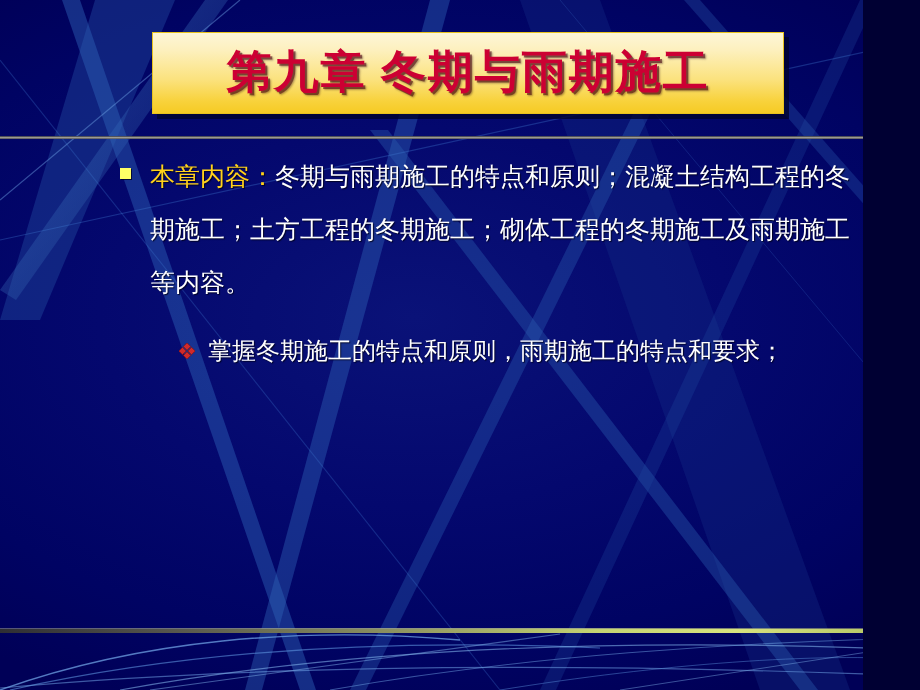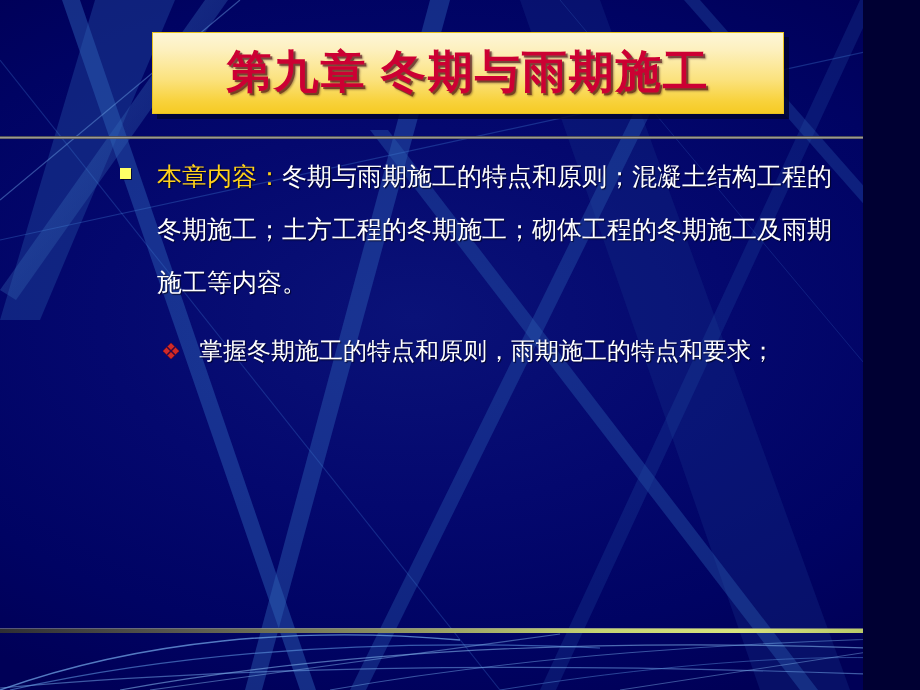--- a/index.html
+++ b/index.html
@@ -78,21 +78,21 @@
     padding-bottom: 2px;
   }
 
   
   #body {
     position: absolute;
     left: 0;
     top: 150px;
     width: 920px;
   }
-  .bullet-block { position: relative; padding-left: 7px; }
+  .bullet-block { position: relative; }
 
   .lvl1 {
     position: relative;
     padding-left: 150px;
     padding-right: 70px;
     color: #ffffff;
     font-size: 25px;
     line-height: 53px;
     text-shadow: 1px 1px 1px rgba(0,0,20,.8);
   }
@@ -195,21 +195,21 @@
   </div>
 
   <div id="body">
 
     <div class="bullet-block">
       <span class="sq-marker"></span>
       <div class="lvl1"><span class="accent-yellow">本章内容</span><span class="accent-yellow">：</span><span>冬期与雨期施工的特点和原则；混凝土结构工程的冬期施工；土方工程的冬期施工；砌体工程的冬期施工及雨期施工等内容。</span></div>
     </div>
 
 
-    <div class="bullet-block" style="margin-top:16px;">
+    <div class="bullet-block" style="margin-top:16px;margin-left:16px;">
       <svg class="diamond-marker" viewBox="0 0 16 16">
         <g fill="#d02a2a" stroke="#7d0f10" stroke-width=".6">
           <rect x="5.4" y="0.9" width="5.2" height="5.2" transform="rotate(45 8 3.5)"></rect>
           <rect x="0.9" y="5.4" width="5.2" height="5.2" transform="rotate(45 3.5 8)"></rect>
           <rect x="9.9" y="5.4" width="5.2" height="5.2" transform="rotate(45 12.5 8)"></rect>
           <rect x="5.4" y="9.9" width="5.2" height="5.2" transform="rotate(45 8 12.5)"></rect>
         </g>
       </svg>
       <div class="lvl2">掌握冬期施工的特点和原则，雨期施工的特点和要求；</div>
     </div>

